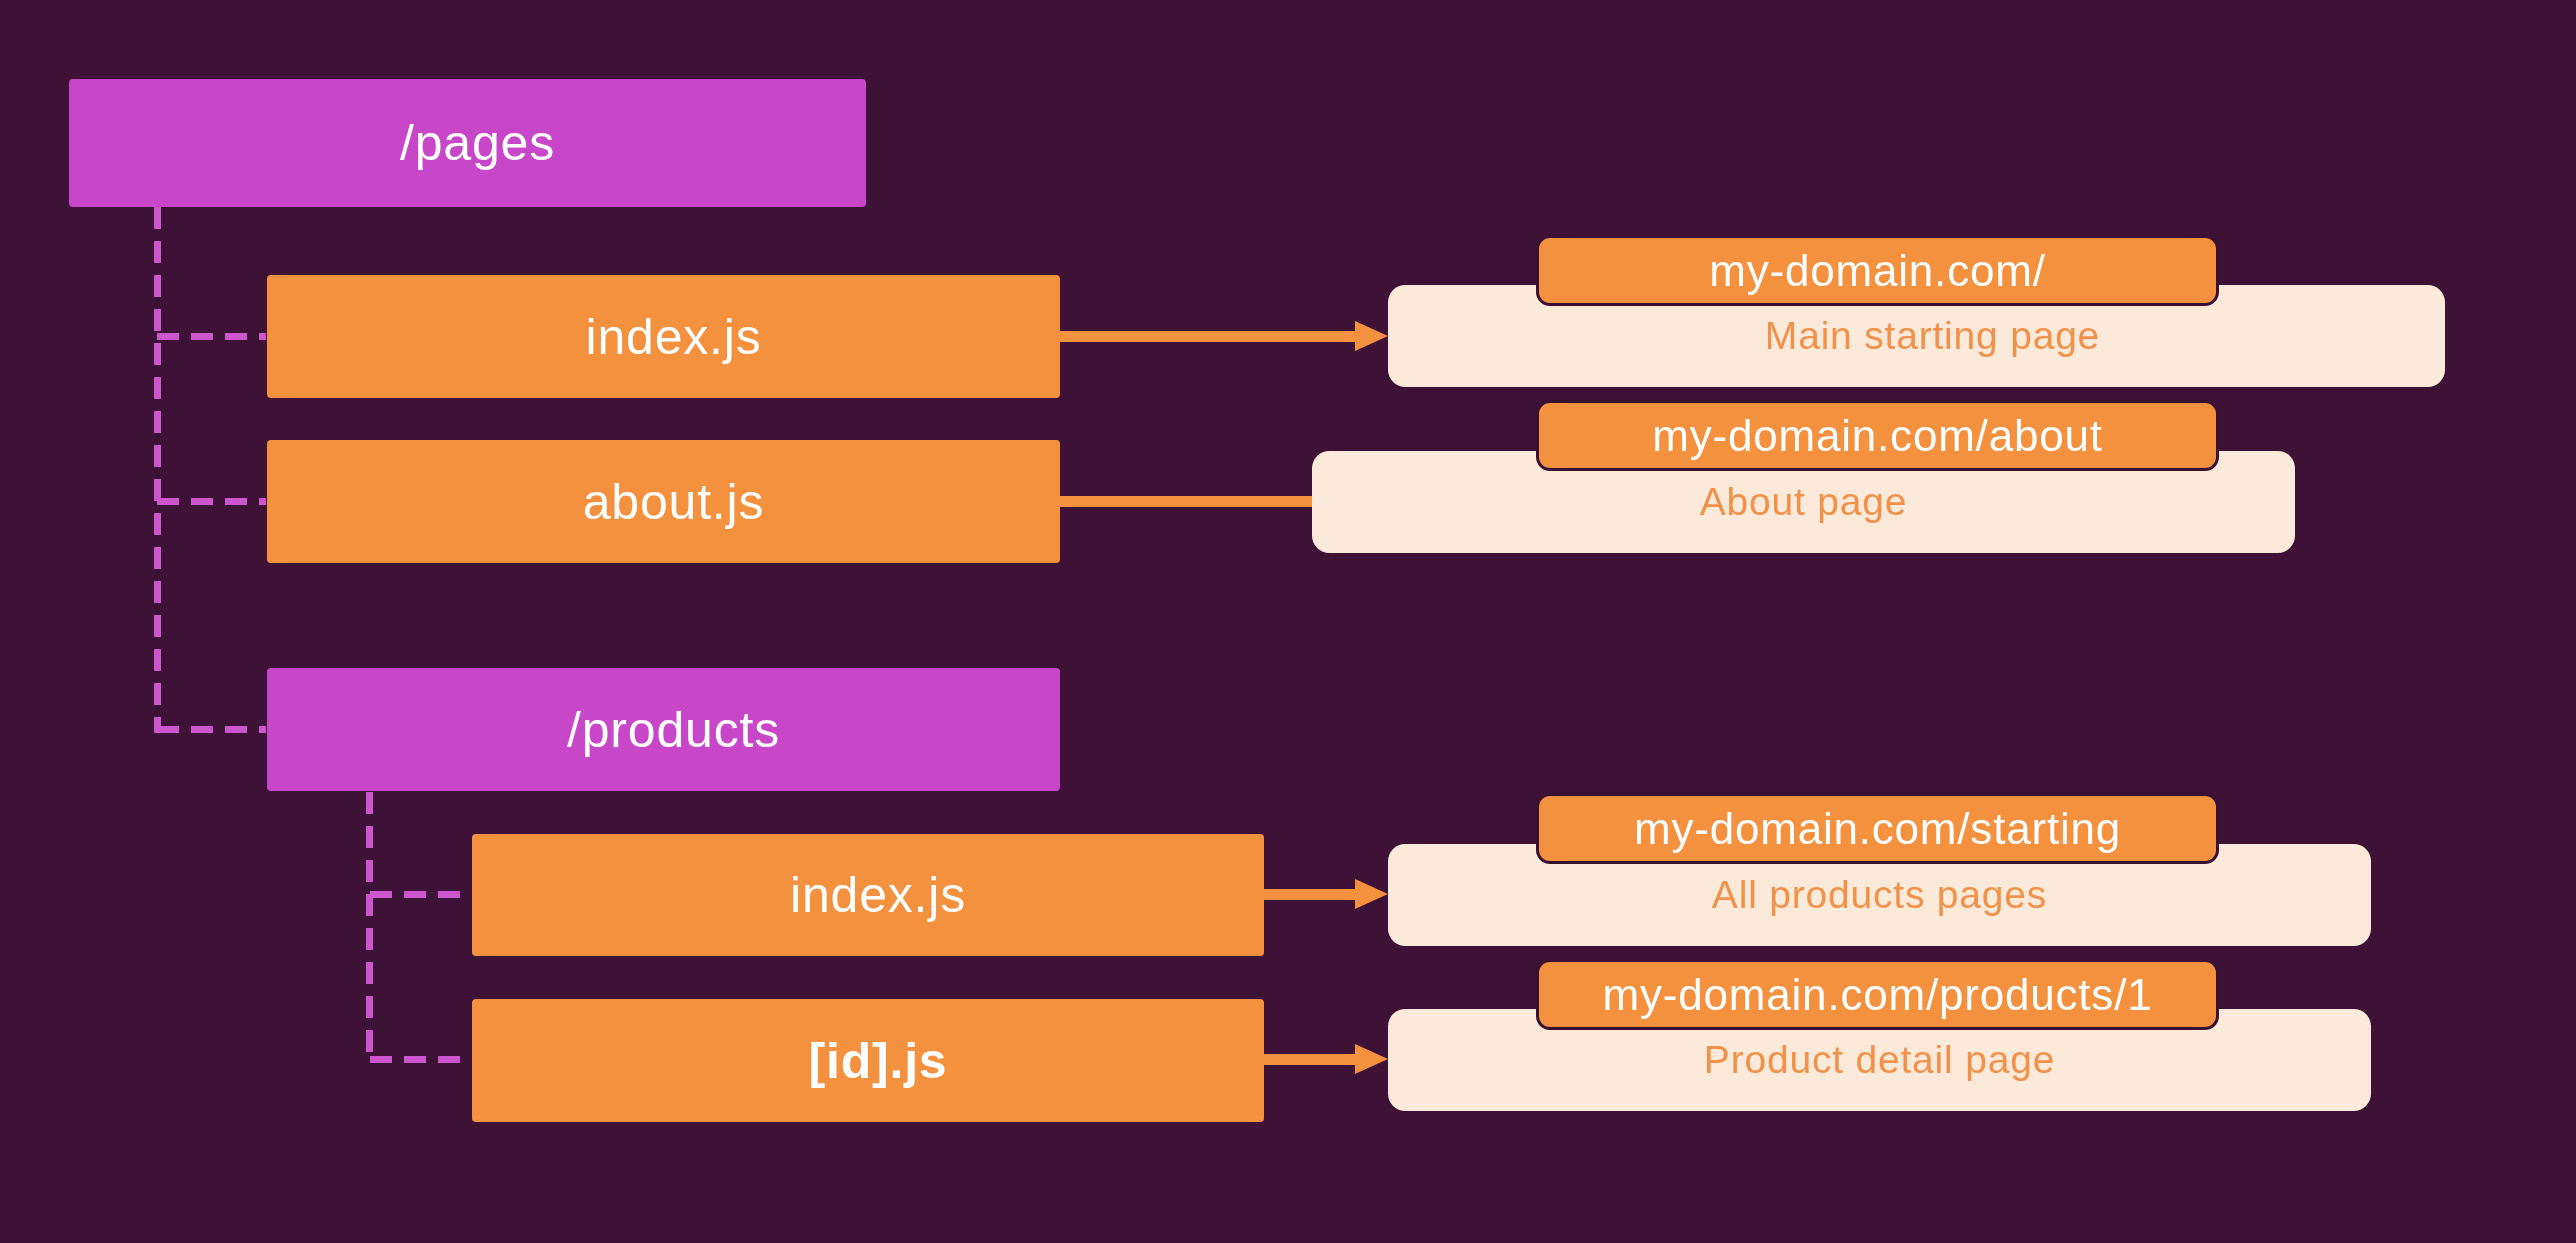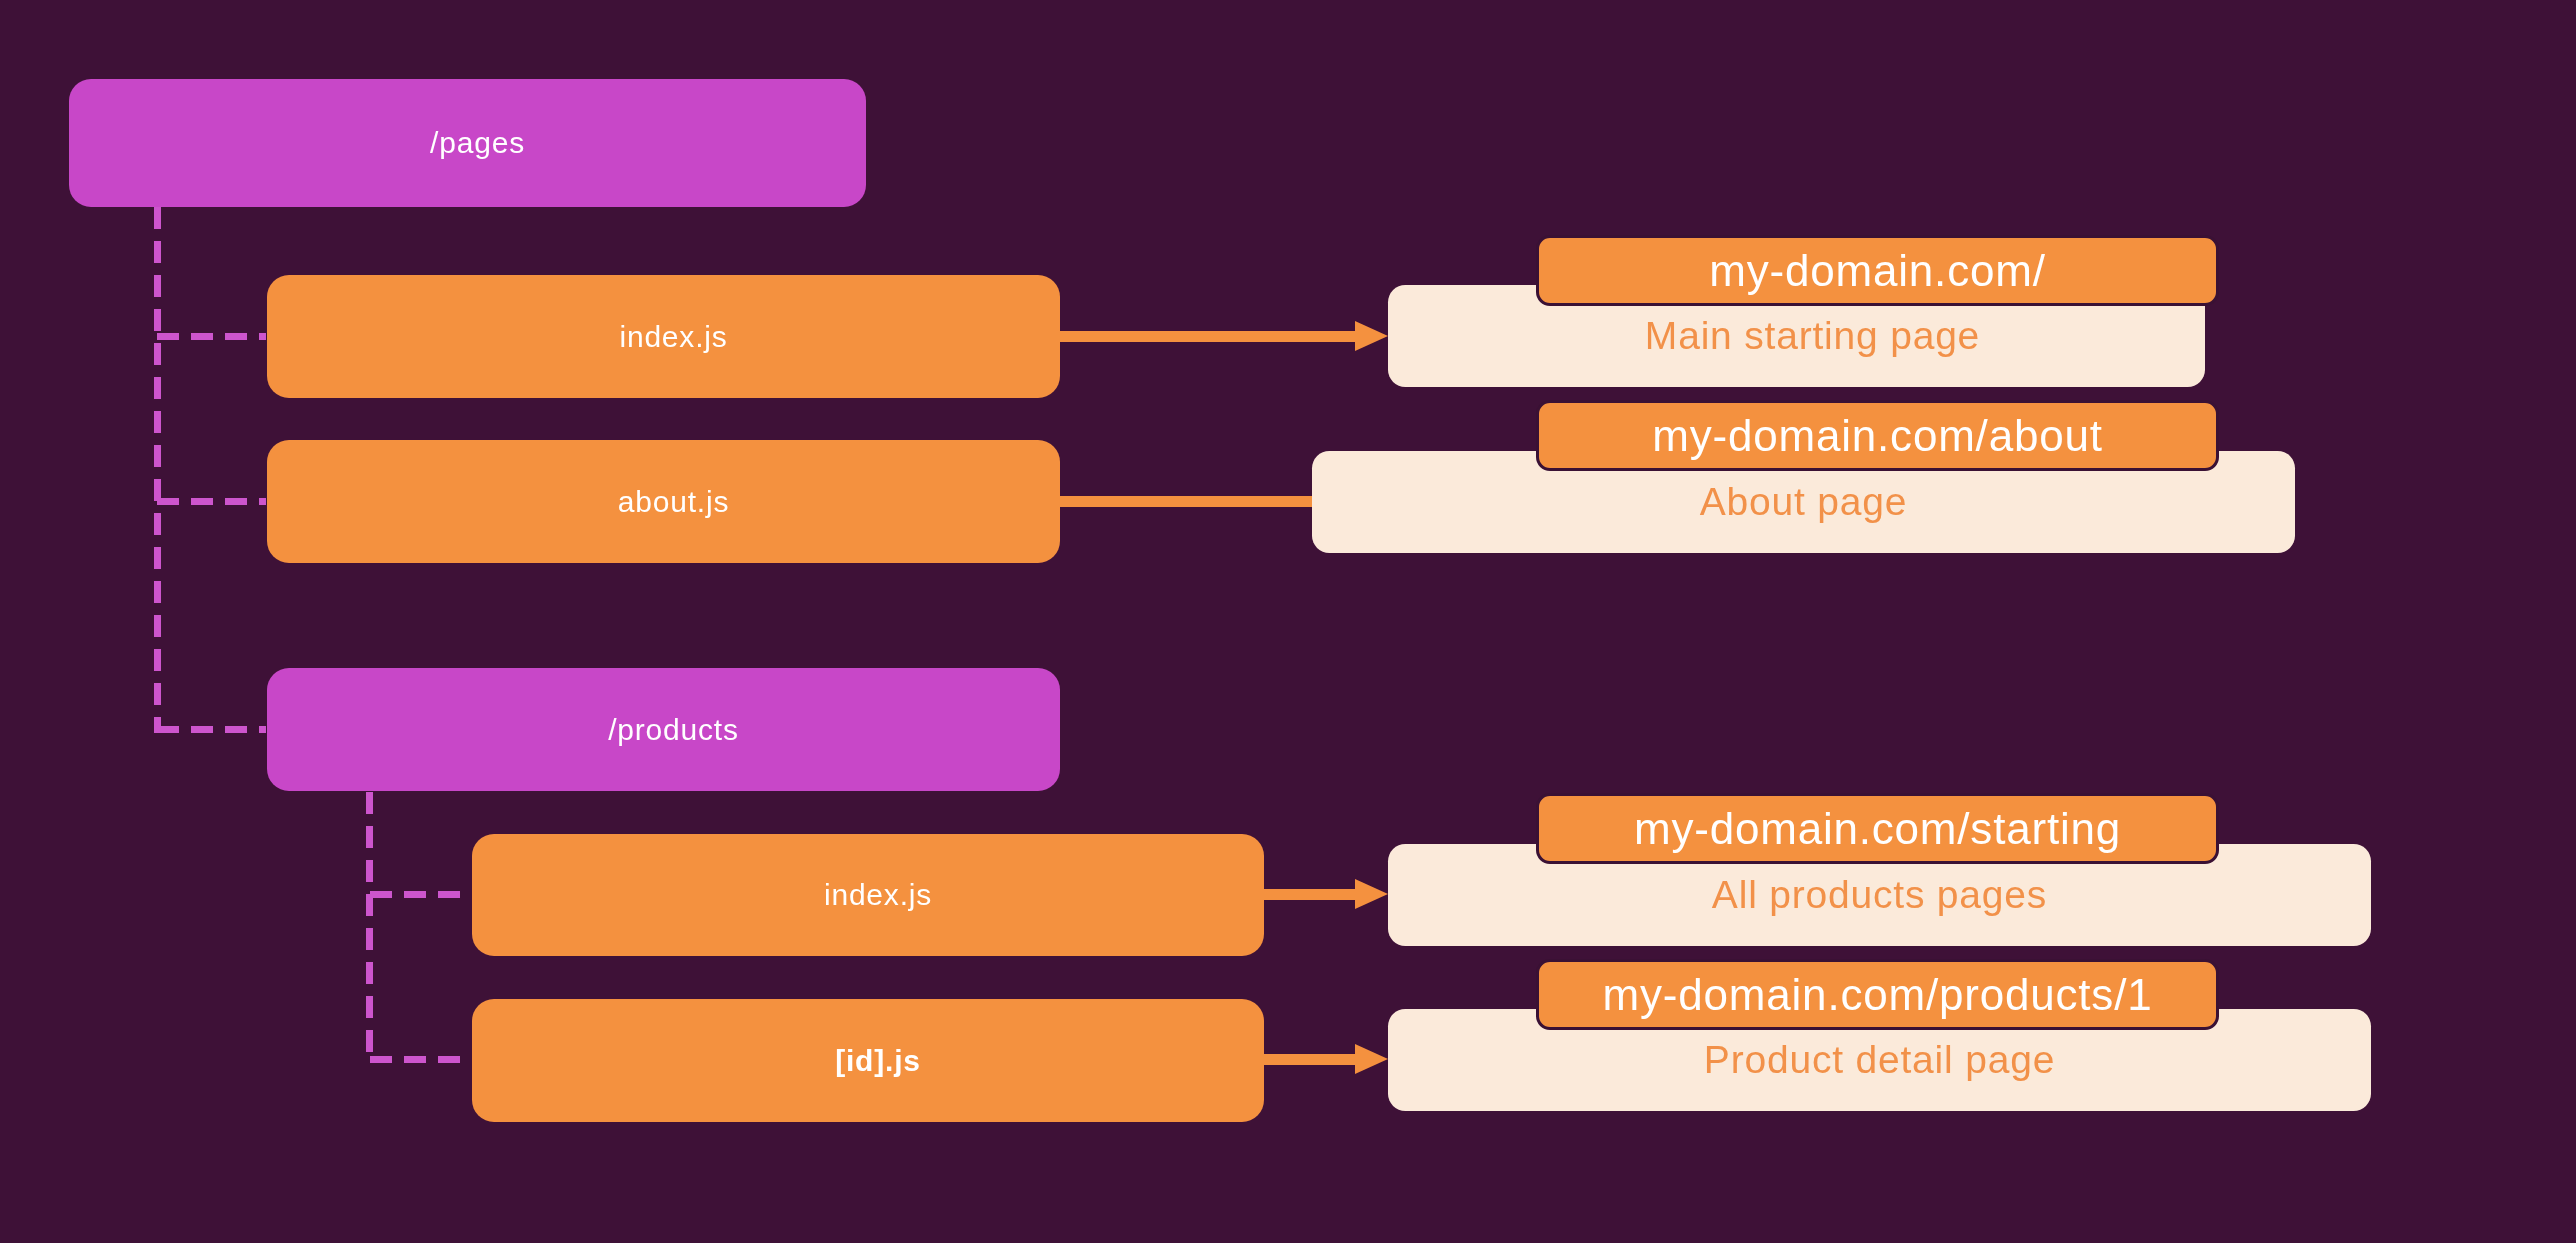--- a/index.html
+++ b/index.html
@@ -19,23 +19,23 @@
     background: var(--background);
     font-family: "Liberation Sans", "DejaVu Sans", sans-serif;
     overflow: hidden;
   }
   .canvas { position: relative; width: 2576px; height: 1244px; }
 
   .node {
     position: absolute;
     display: flex; align-items: center; justify-content: center;
     color: var(--white);
-    font-size: 30px;
+    font-size: 50px;
     letter-spacing: 0.8px;
-    border-radius: 22px;
+    border-radius: 4px;
     padding-left: 20px;
   }
   .node.folder { background: var(--magenta); }
   .node.file   { background: var(--orange); }
 
   .dash-h {
     position: absolute; height: 7px;
     background: repeating-linear-gradient(90deg, var(--dash) 0 22px, transparent 22px 34px);
   }
   .dash-v {
@@ -102,21 +102,21 @@
   <div class="node file" style="left:267px; top:275px;  width:793px; height:123px;">index.js</div>
 
   <div class="node folder" style="left:267px; top:668px;  width:793px; height:123px;">/products</div>
 
   <div class="node file" style="left:267px; top:440px;  width:793px; height:123px;">about.js</div>
 
   <div class="node file" style="left:472px; top:834px; width:792px; height:122px;">index.js</div>
 
   <div class="node file" style="left:472px; top:999px; width:792px; height:123px;font-weight:bold;">[id].js</div>
 
-  <div class="card" style="left:1388px; top:285px; width:817px; height:102px;padding-left:32px;">Main starting page</div>
+  <div class="card" style="left:1388px; top:285px; width:1057px; height:102px;padding-left:32px;">Main starting page</div>
   <div class="badge" style="left:1536px; top:235px; width:683px; height:71px;">my-domain.com/</div>
 
   <div class="card" style="left:1312px; top:451px; width:983px; height:102px;">About page</div>
   <div class="badge" style="left:1536px; top:400px; width:683px; height:71px;">my-domain.com/about</div>
 
   <div class="card" style="left:1388px; top:844px; width:983px; height:102px;">All products pages</div>
   <div class="badge" style="left:1536px; top:793px; width:683px; height:71px;">my-domain.com/starting</div>
 
   <div class="card" style="left:1388px; top:1009px; width:983px; height:102px;">Product detail page</div>
   <div class="badge" style="left:1536px; top:959px; width:683px; height:71px;">my-domain.com/products/1</div>

